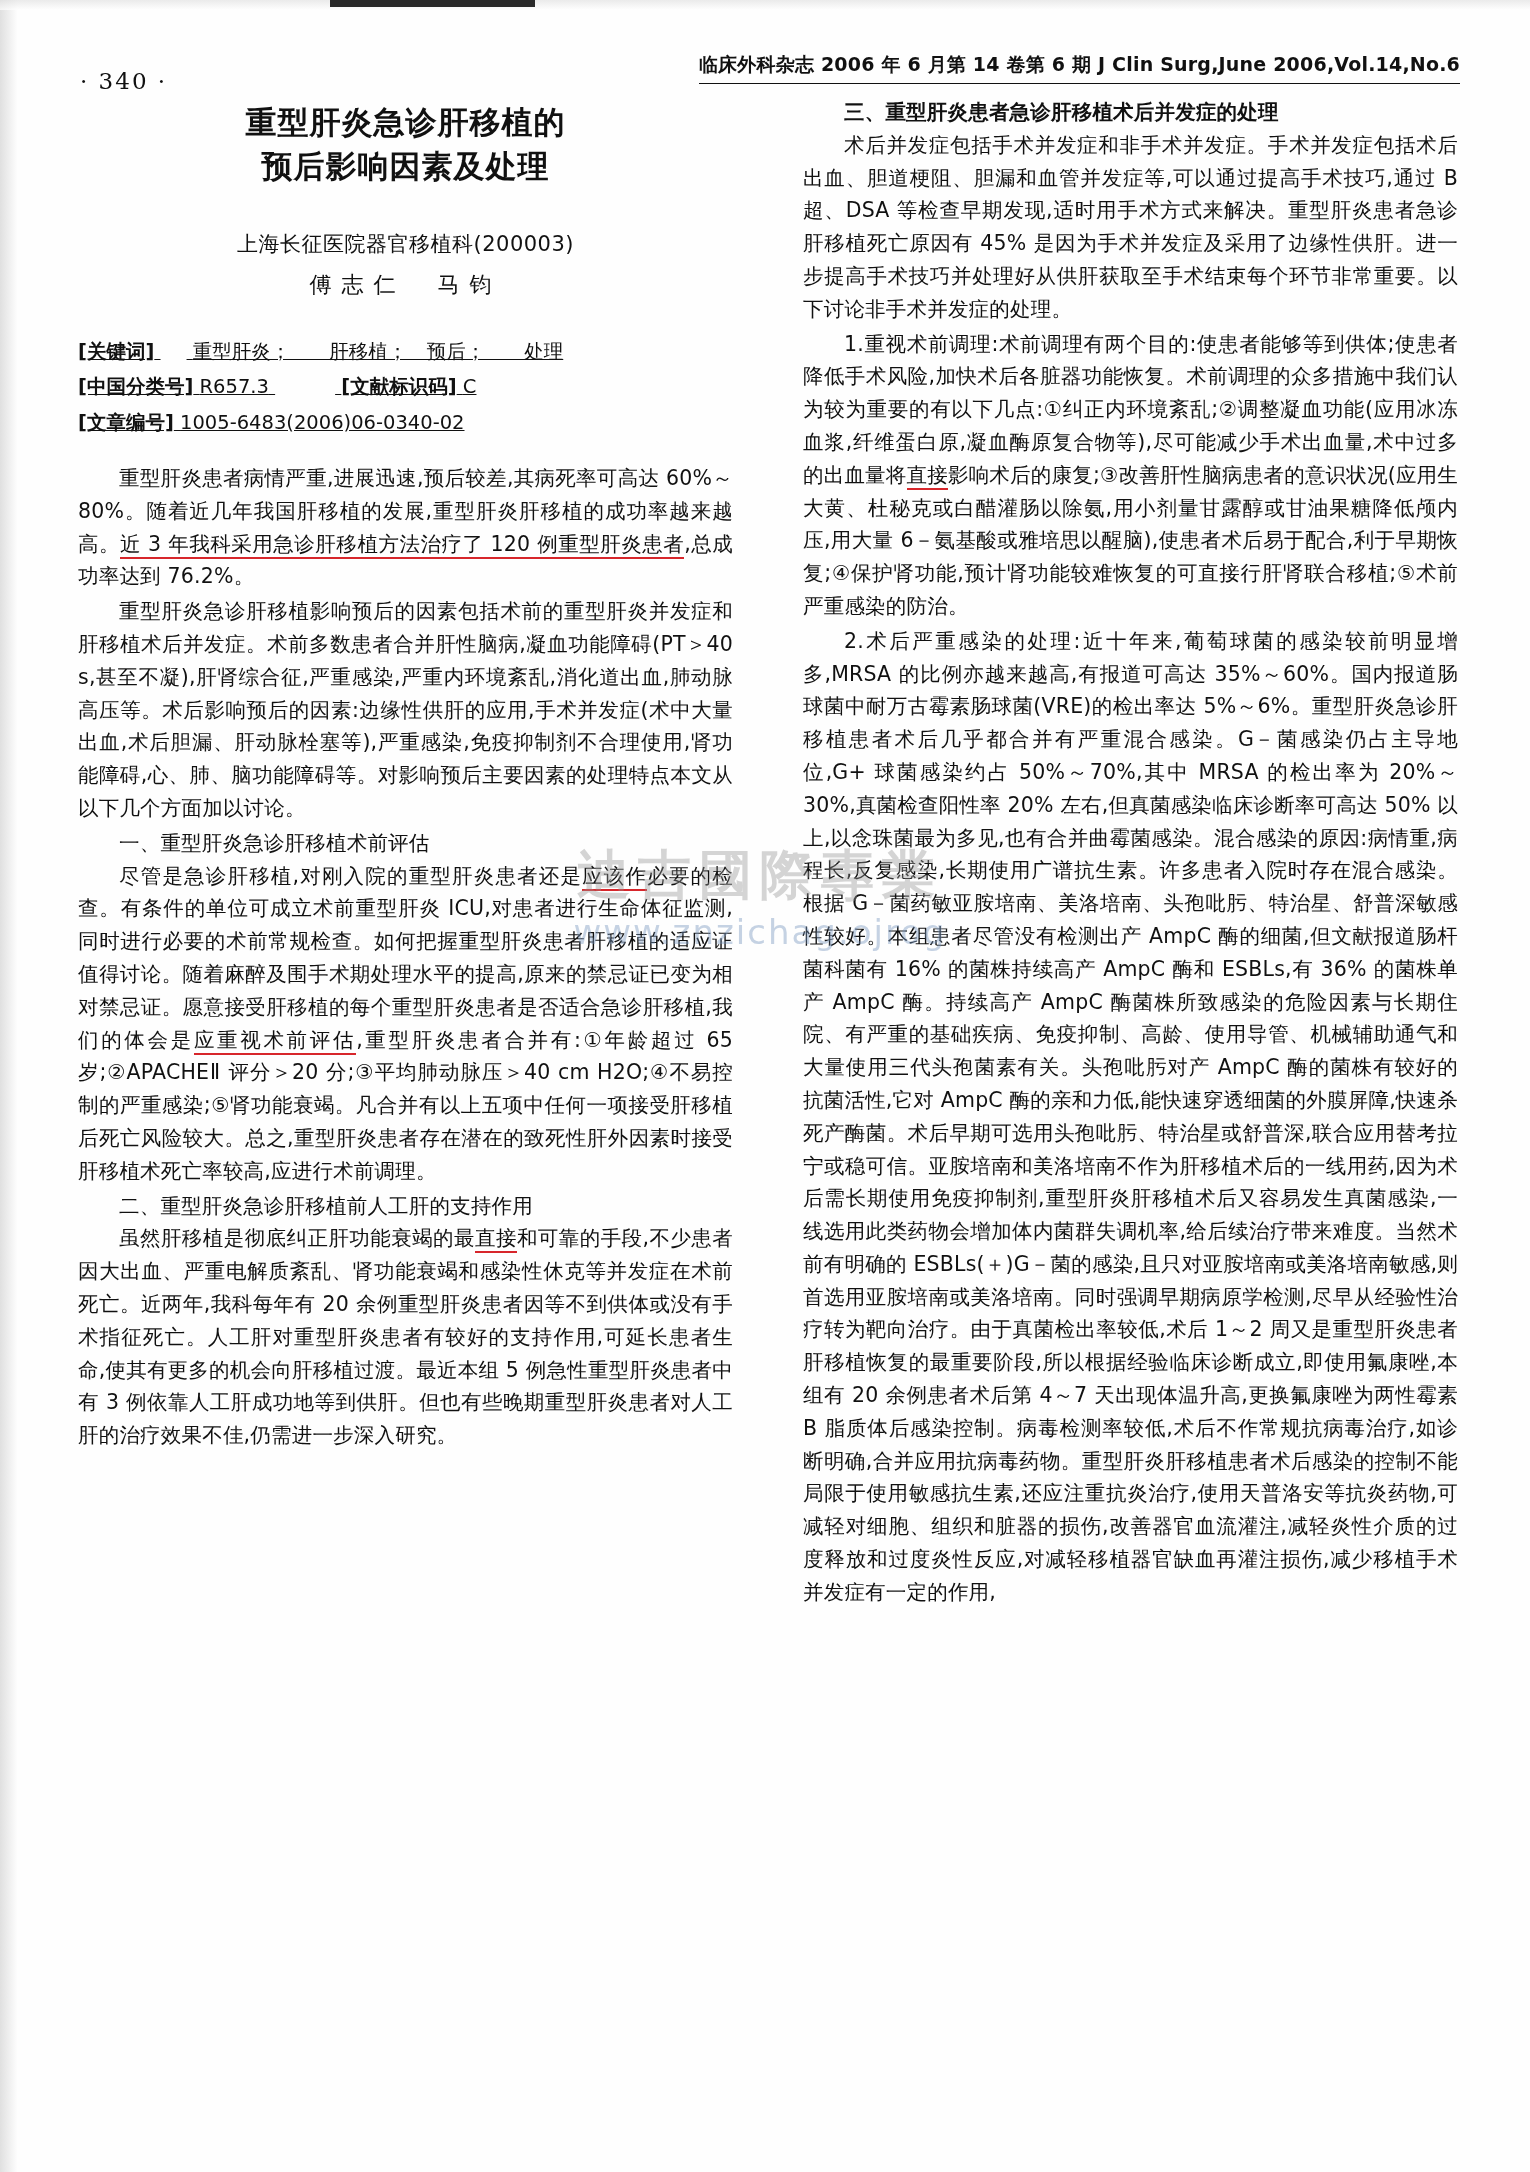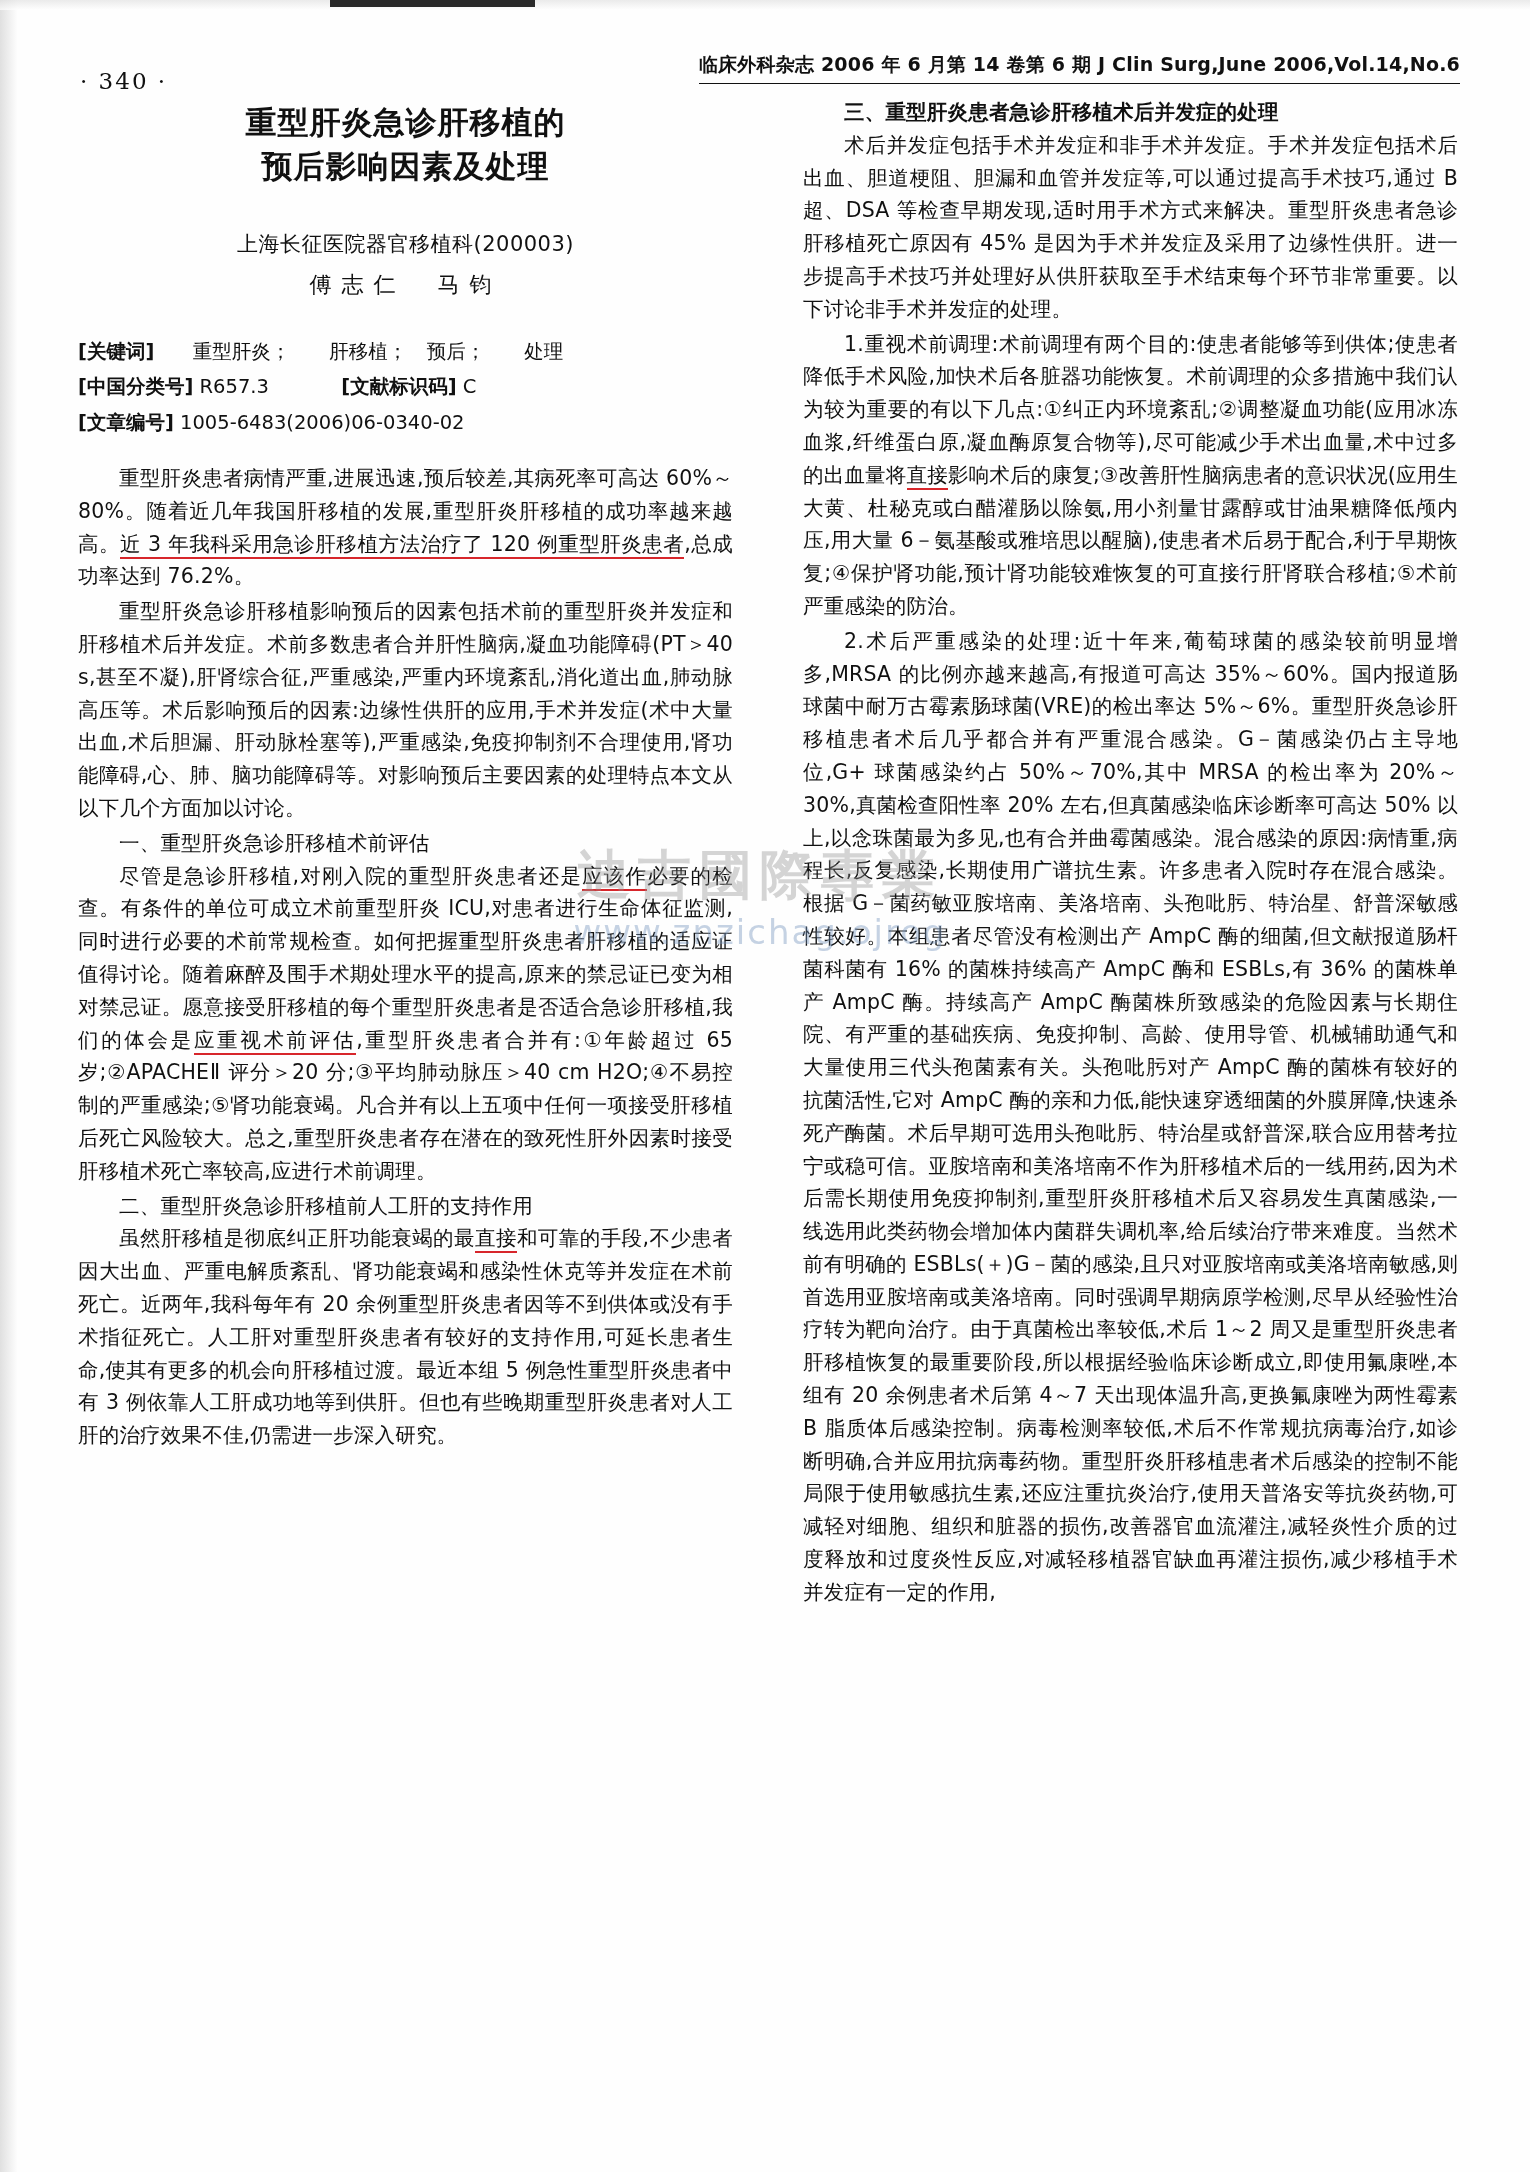--- a/index.html
+++ b/index.html
@@ -103,21 +103,21 @@
     text-align: center;
     font-size: 22px;
     margin-top: 8px;
     letter-spacing: 10px;
   }
   .meta {
     margin-top: 34px;
     font-size: 19.5px;
     line-height: 1.82;
   }
-  .meta-line { white-space: nowrap; }
+  .meta-line { white-space: nowrap; text-decoration: underline; }
   .meta-label { font-weight: bold; }
   .kw-gap { display: inline-block; width: 26px; }
   .kw-gap-lg { display: inline-block; width: 60px; }
 
   p.body {
     font-size: 20.5px;
     line-height: 1.60;
     text-align: justify;
     margin: 0;
     text-indent: 2em;

